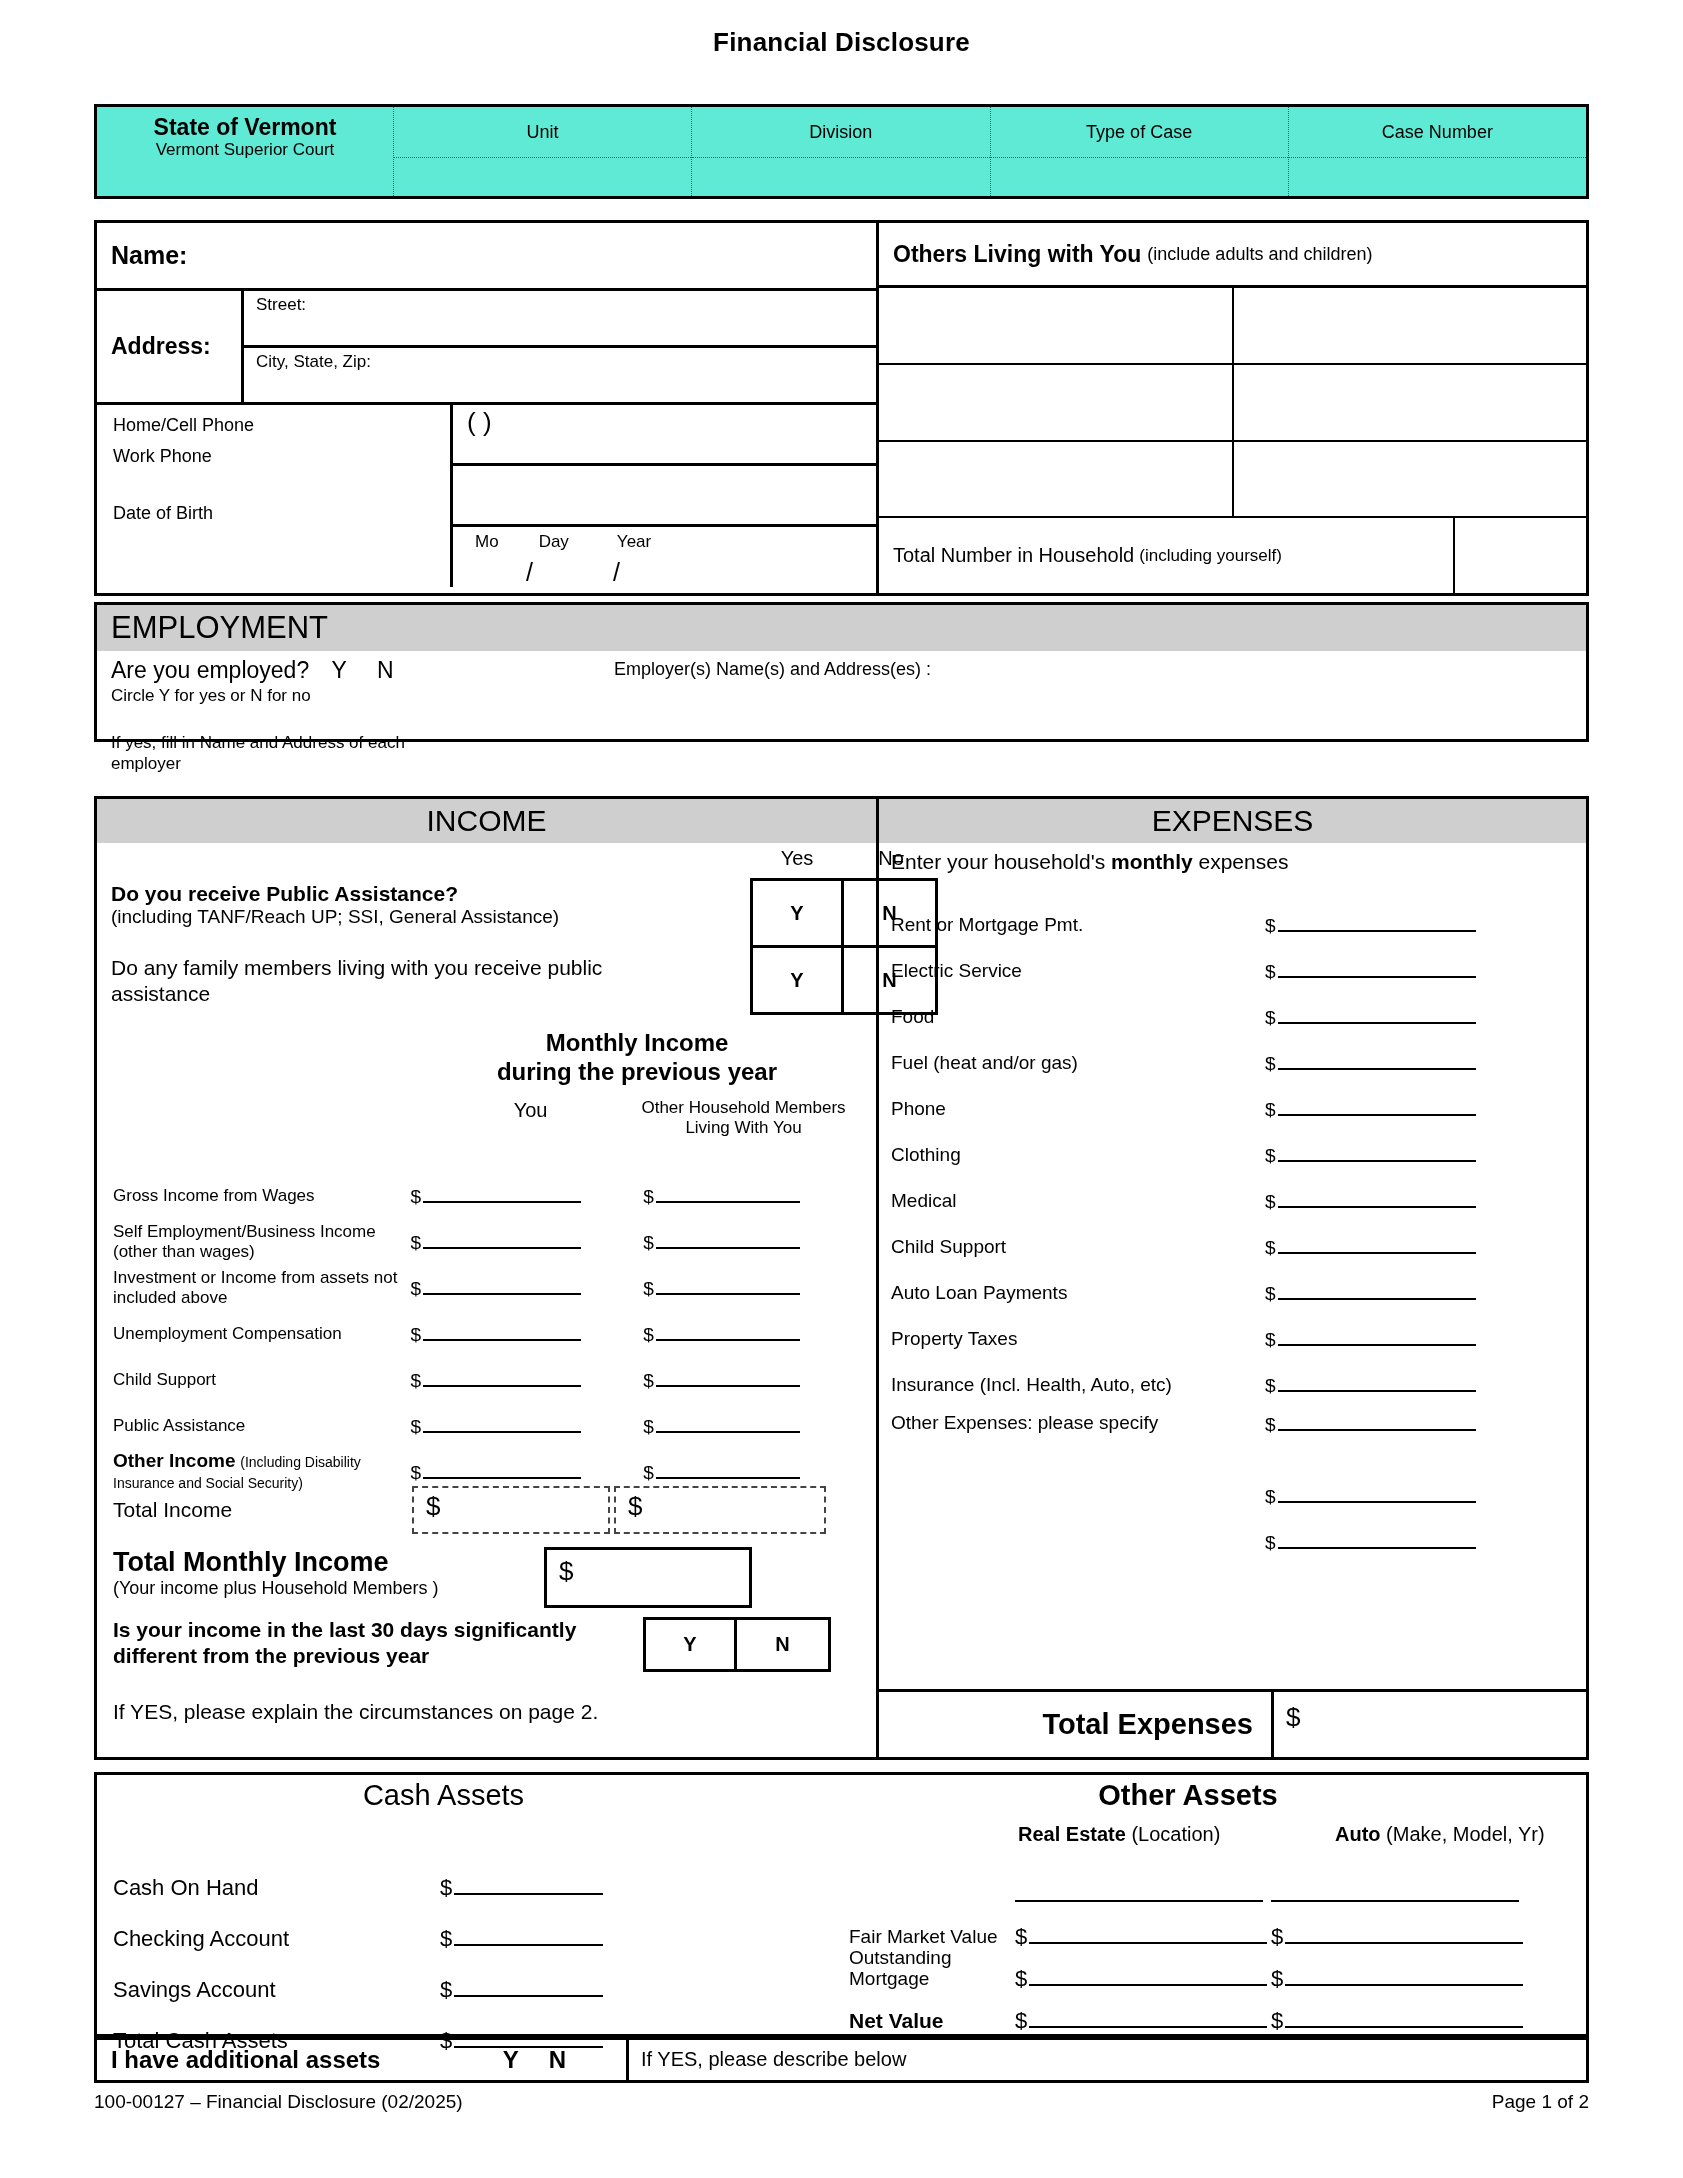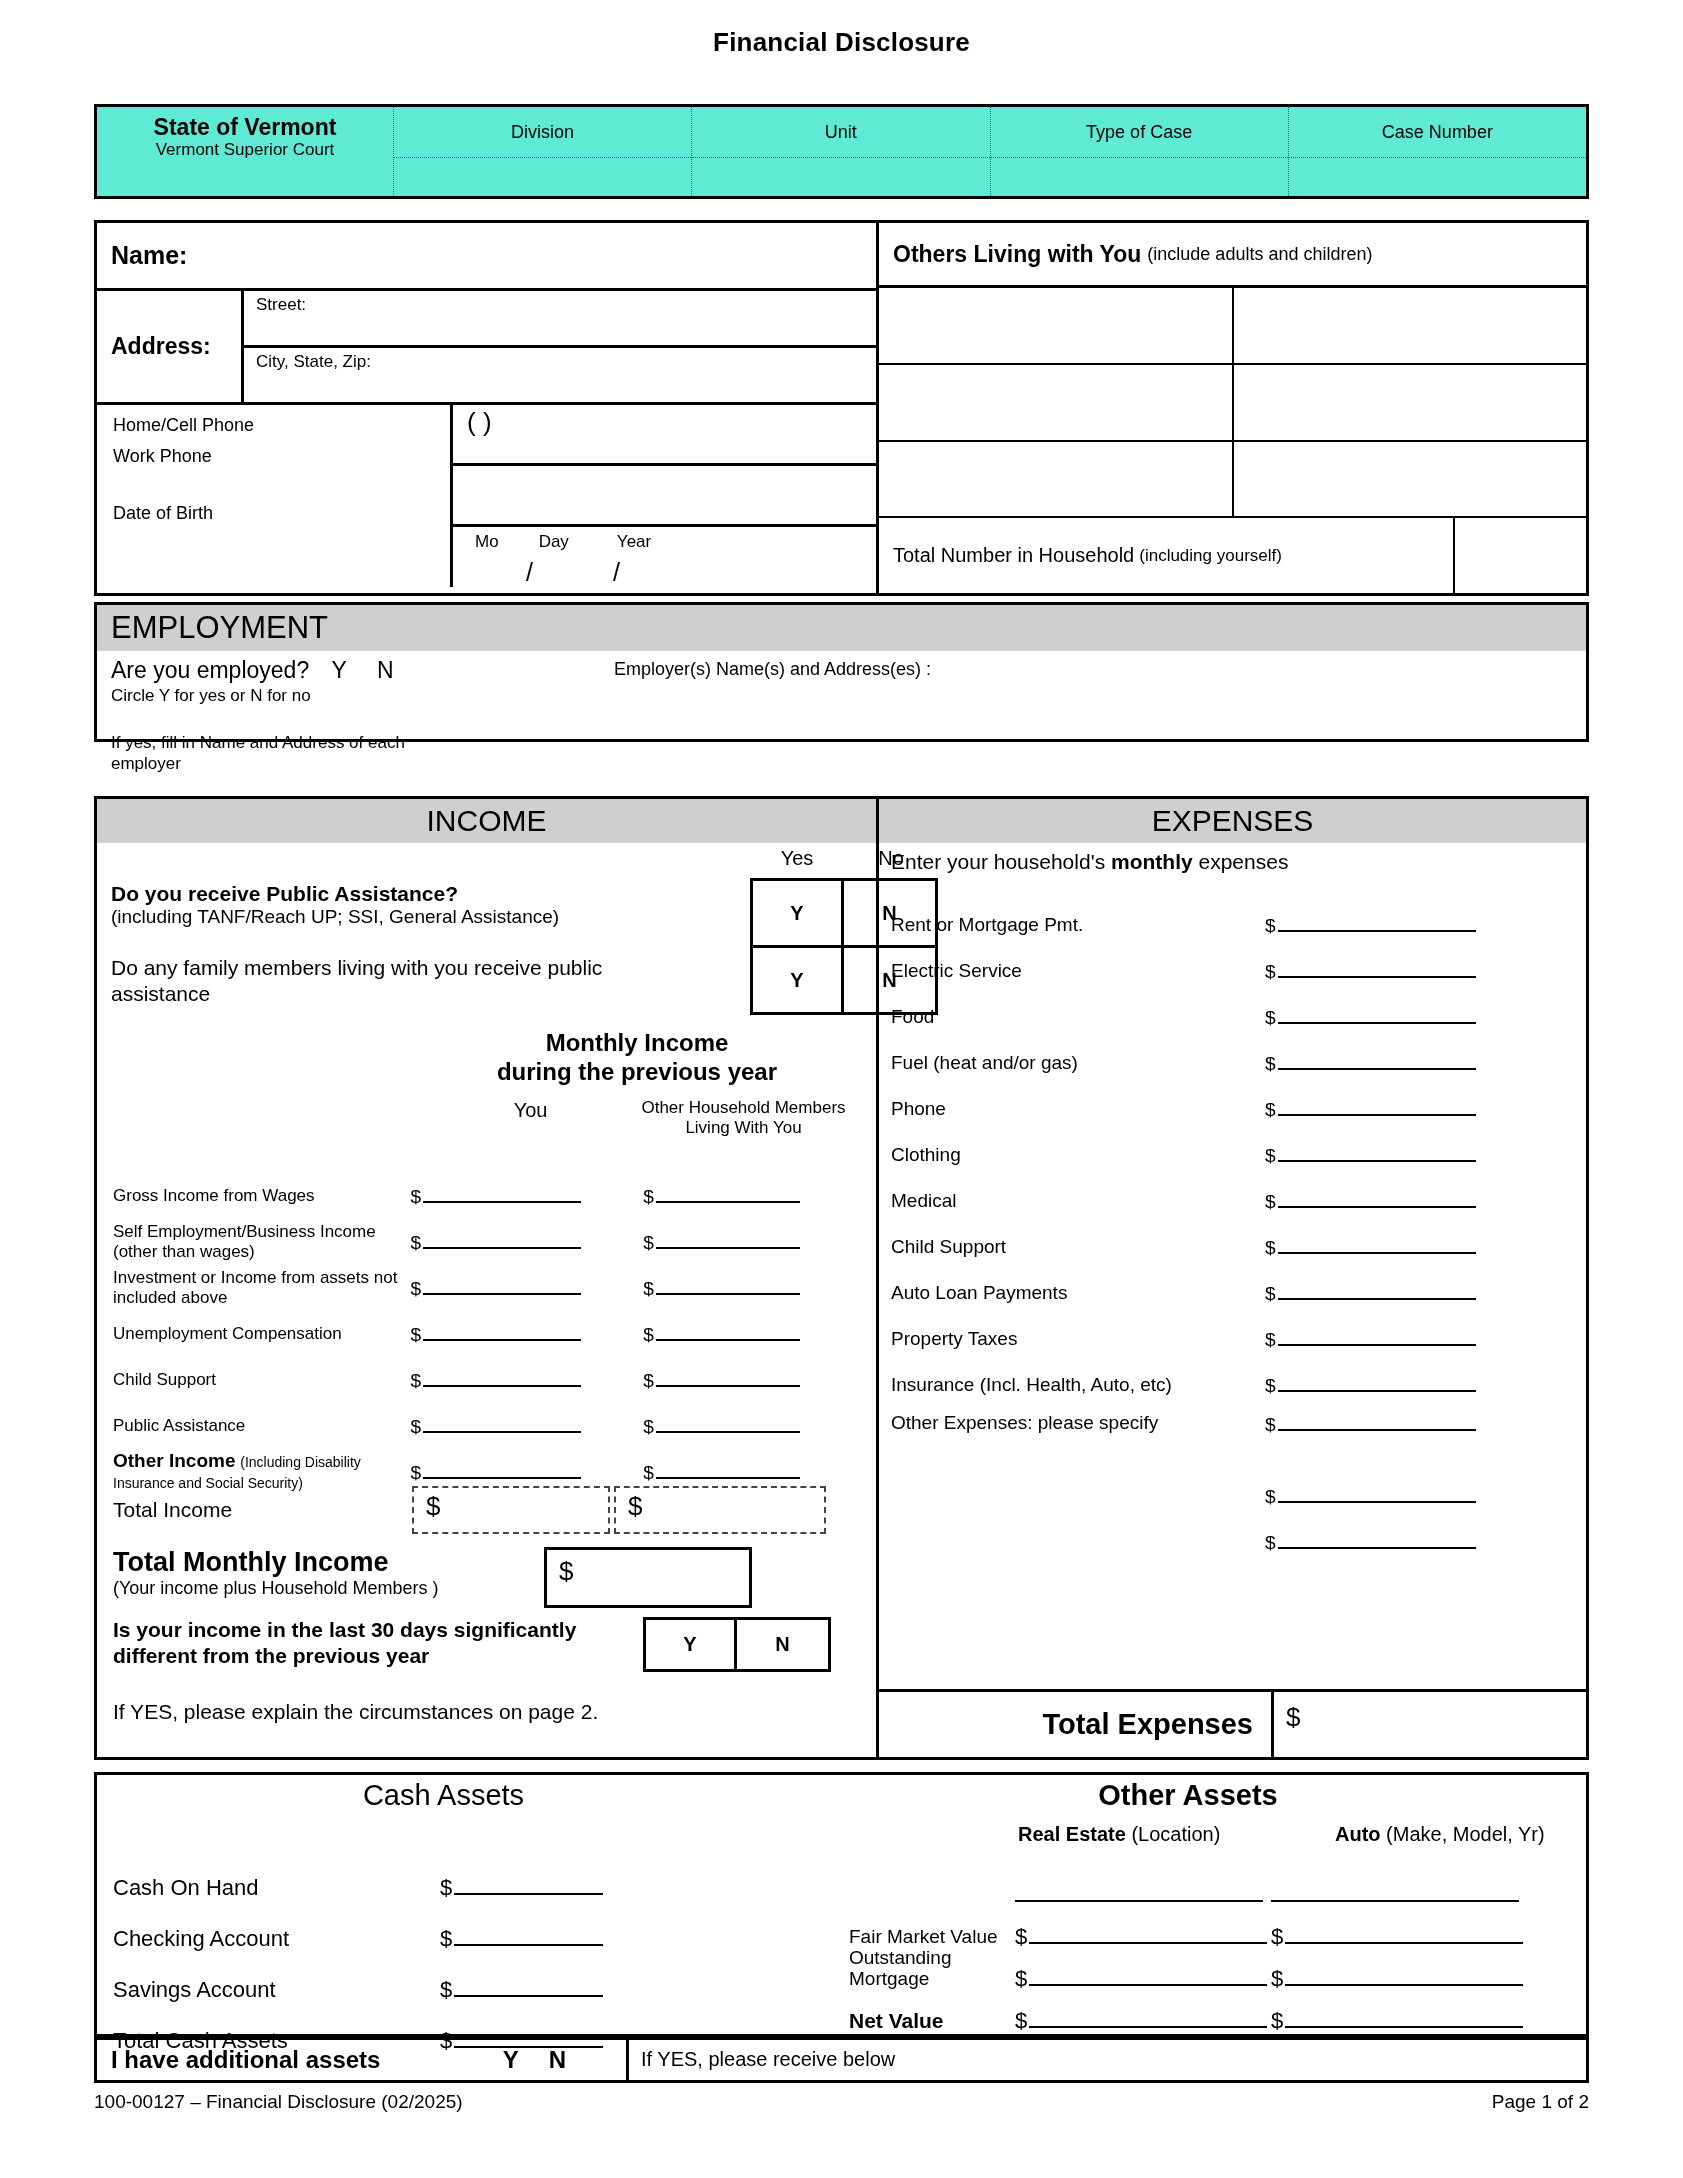--- a/index.html
+++ b/index.html
@@ -308,25 +308,25 @@
   <div class="doc-title">Financial Disclosure</div>
 
   <div class="wrap">
 
     <div class="caption">
       <div class="court">
         <div class="c1">State of Vermont</div>
         <div class="c2">Vermont Superior Court</div>
       </div>
       <div class="cell">
+        <div class="lbl">Unit</div>
+        <div class="fill"></div>
+      </div>
+      <div class="cell">
         <div class="lbl">Division</div>
-        <div class="fill"></div>
-      </div>
-      <div class="cell">
-        <div class="lbl">Unit</div>
         <div class="fill"></div>
       </div>
       <div class="cell">
         <div class="lbl">Type of Case</div>
         <div class="fill"></div>
       </div>
       <div class="cell">
         <div class="lbl">Case Number</div>
         <div class="fill"></div>
       </div>
@@ -653,21 +653,21 @@
         </div>
       </div>
     </div>
 
     <div class="addl">
       <div class="lab">
         <span>I have additional assets</span>
         <span class="yn"><span>Y</span><span>N</span></span>
       </div>
       <div class="desc">
-        <span>If YES, please receive below</span>
+        <span>If YES, please describe below</span>
       </div>
     </div>
 
     <div class="footer">
       <div class="l">100-00127 – Financial Disclosure (02/2025)</div>
       <div class="r">Page 1 of 2</div>
     </div>
 
   </div>
 </div>

